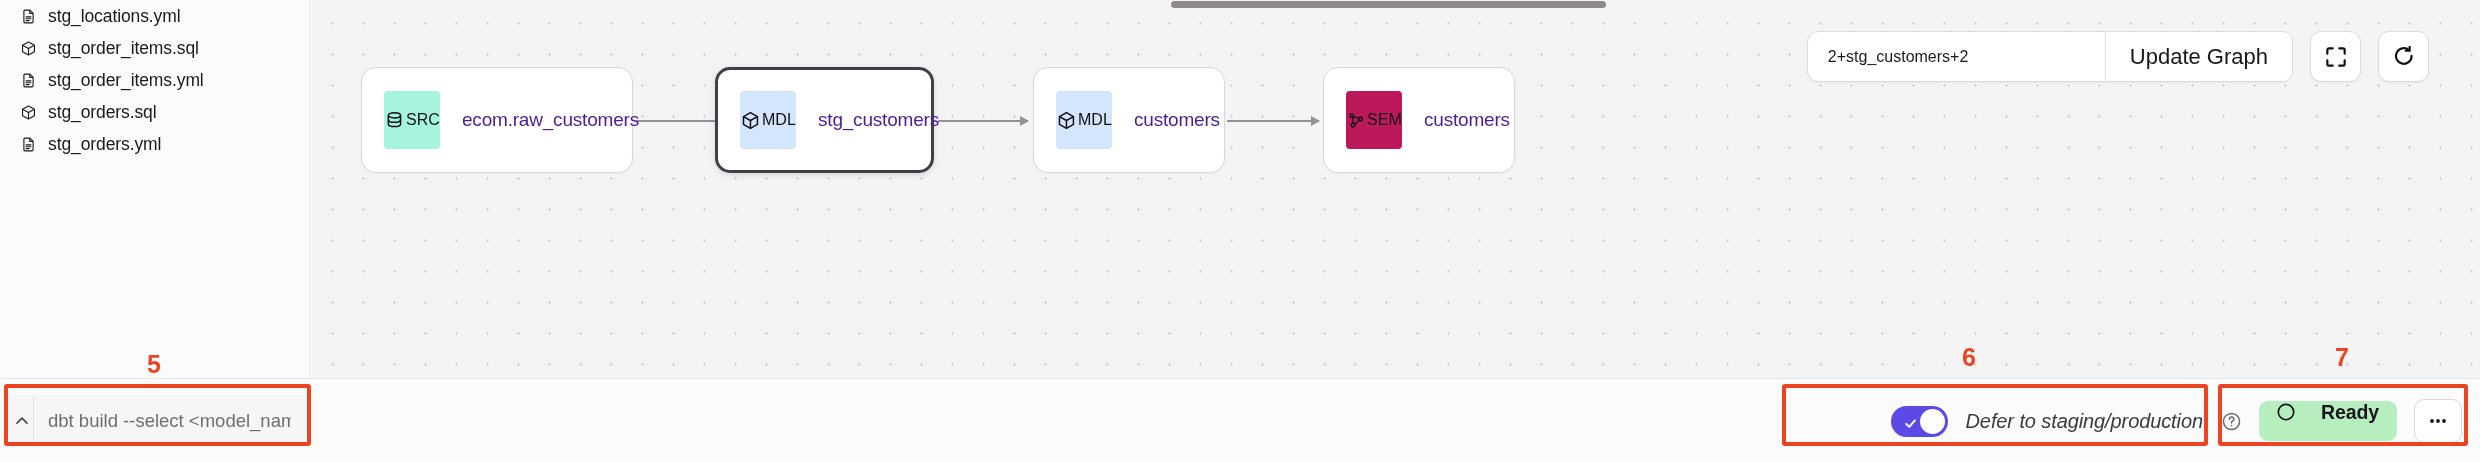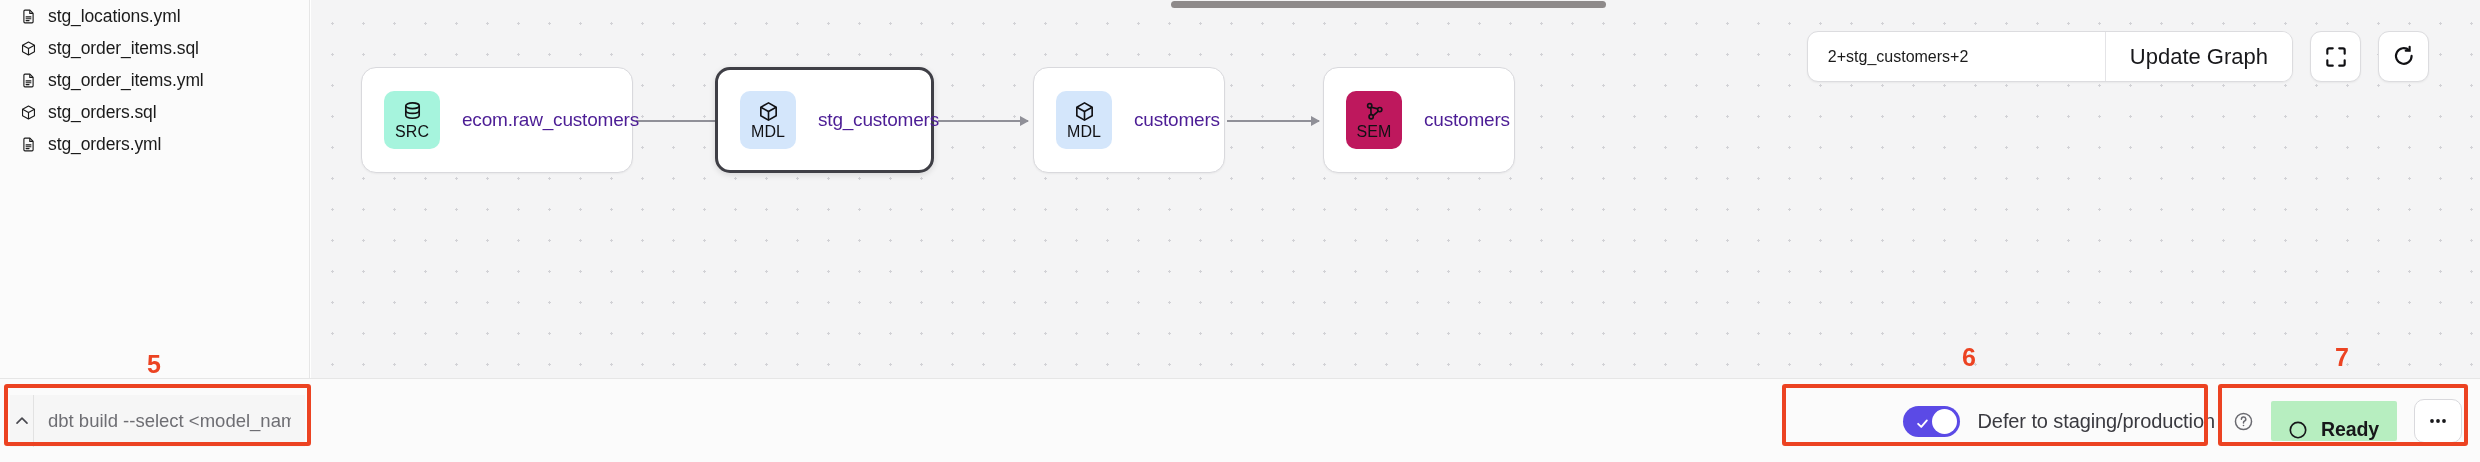--- a/index.html
+++ b/index.html
@@ -121,22 +121,22 @@
     cursor: pointer;
     z-index: 5;
   }
   .lnode.selected {
     border: 3px solid #3f3f46;
     box-shadow: 0 2px 6px rgba(0,0,0,.12);
     z-index: 6;
   }
   .nbadge {
     width: 56px; height: 58px;
-    border-radius: 10px;
-    display: flex; flex-direction: column;
+    border-radius: 4px;
+    display: flex; flex-direction: row;
     align-items: center; justify-content: center;
     gap: 1px;
     flex: 0 0 auto;
   }
   .nbadge-text {
     font-size: 16px;
     font-weight: 500;
     color: #111114;
     letter-spacing: 0.1px;
     line-height: 1;
@@ -216,25 +216,26 @@
     background: #ffffff;
   }
   #defer-toggle .tick {
     position: absolute; left: 12px; top: 10px;
   }
   #defer-label {
     font-size: 20px;
     color: #3a3a40;
     letter-spacing: -0.1px;
     white-space: nowrap;
+    font-style: italic;
   }
   #status-badge {
-    display: flex; align-items: flex-end; gap: 12px;
+    display: flex; align-items: flex-start; gap: 24px;
     background: #b7eec0;
-    border-radius: 2px;
+    border-radius: 9px;
     height: 40px;
     padding: 0 18px 0 16px;
     cursor: pointer;
   }
   #status-badge-text {
     font-size: 19.5px;
     font-weight: bold;
     color: #17171a;
     letter-spacing: -0.1px;
   }

